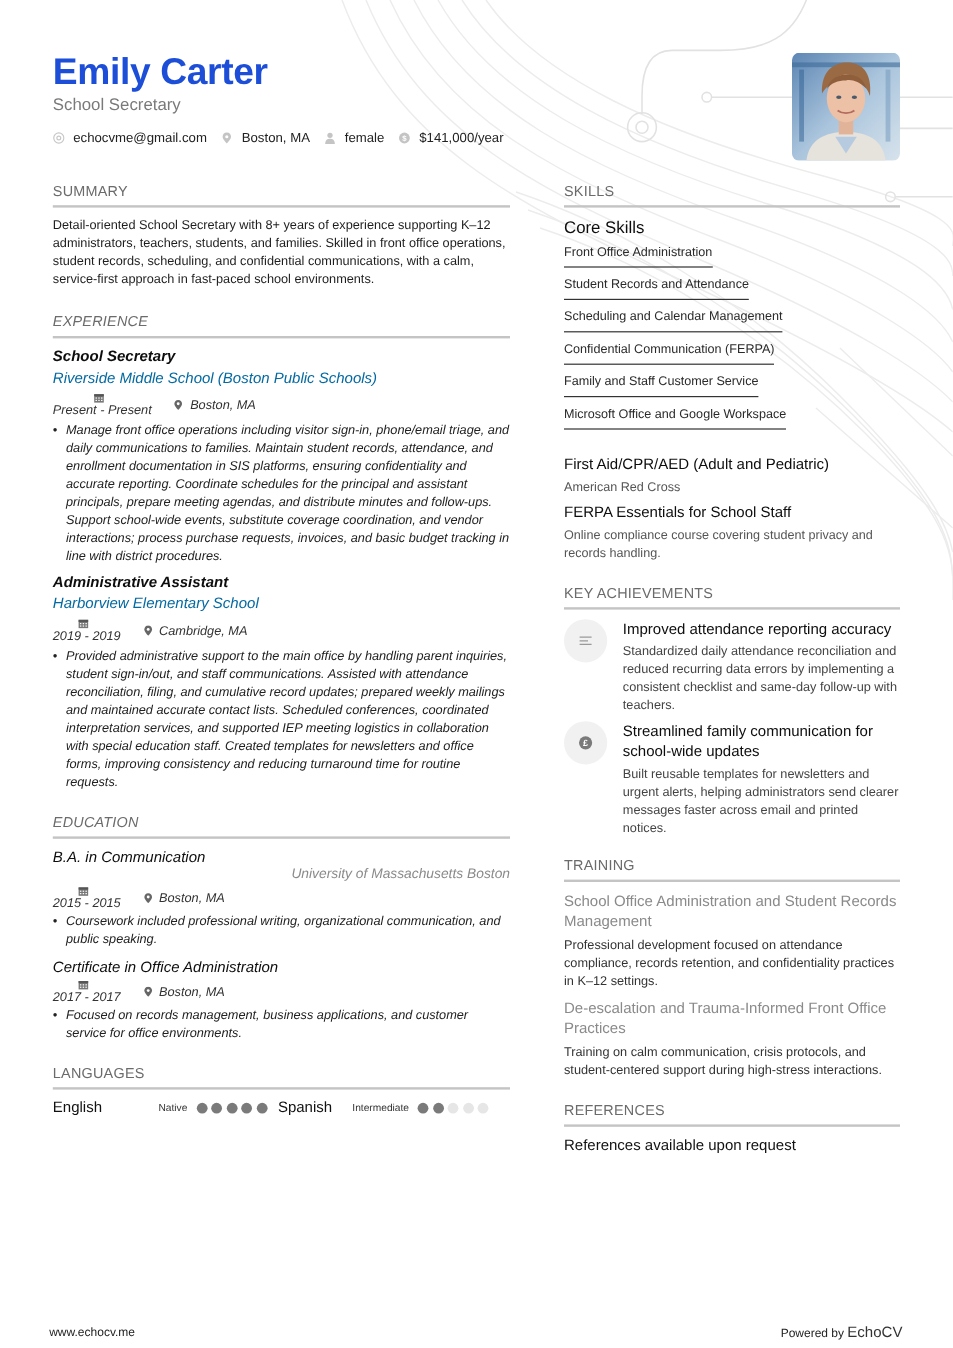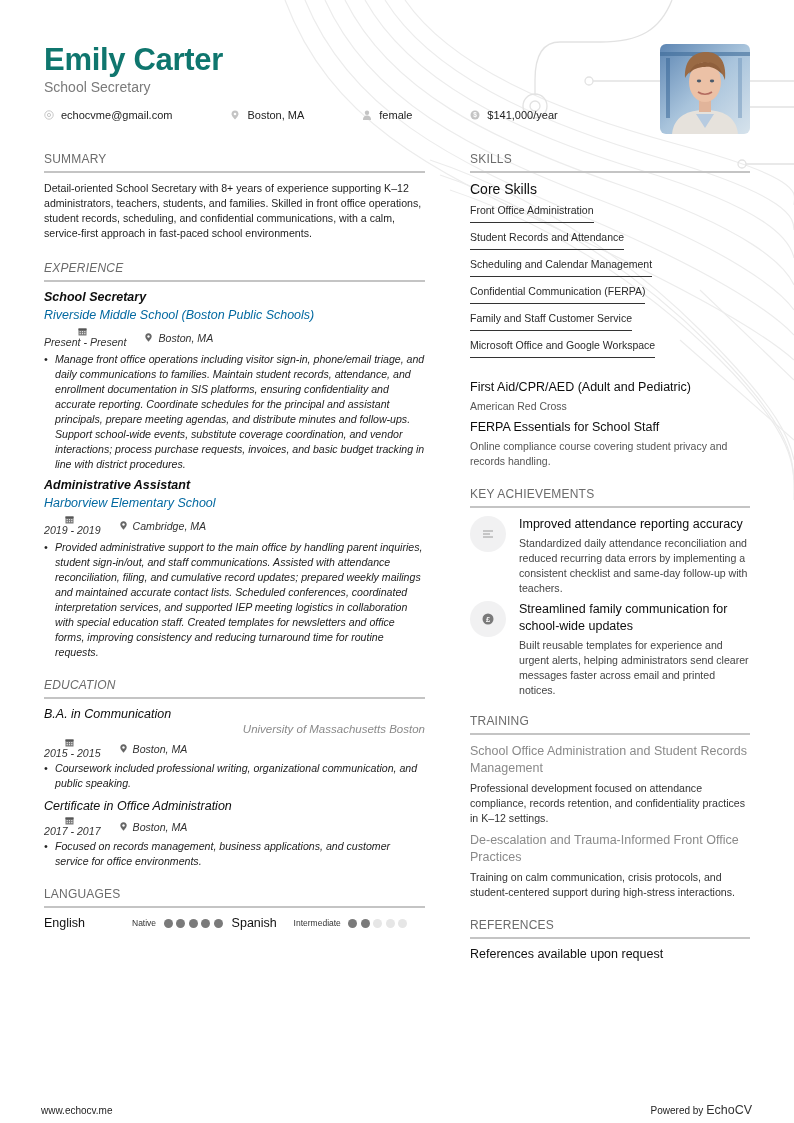--- a/index.html
+++ b/index.html
@@ -3,23 +3,23 @@
 <meta charset="utf-8">
 <style>
   * { box-sizing: border-box; margin: 0; padding: 0; }
   html, body { width: 794px; height: 1123px; background: #ffffff; }
   body { position: relative; overflow: hidden; font-family: "Liberation Sans", "DejaVu Sans", sans-serif; color: #1a1a1a; }
 
   .bg-deco { position: absolute; left: 0; top: 0; width: 794px; height: 1123px; pointer-events: none; z-index: 0; }
 
   .page { position: relative; z-index: 1; }
 
-  .name { position: absolute; left: 44px; top: 42px; font-size: 31px; font-weight: bold; color: #0f766e; letter-spacing: -0.3px; }
+  .name { position: absolute; left: 44px; top: 42px; font-size: 31px; font-weight: bold; color: #1d4ed8; letter-spacing: -0.3px; }
   .title { position: absolute; left: 44px; top: 79px; font-size: 14px; color: #7a7a7a; }
-  .contacts { position: absolute; left: 44px; top: 109px; display: flex; align-items: center; font-size: 11px; color: #222; gap: 46px; }
+  .contacts { position: absolute; left: 44px; top: 109px; display: flex; align-items: center; font-size: 11px; color: #222; }
   .contact-item { display: flex; align-items: center; margin-right: 12px; }
   .contact-item svg { width: 10px; height: 10px; margin-right: 7px; }
 
   .photo { position: absolute; left: 660px; top: 44px; width: 90px; height: 90px; border-radius: 6px; overflow: hidden; }
 
   .col-left { position: absolute; left: 44px; top: 152px; width: 381px; }
   .col-right { position: absolute; left: 470px; top: 152px; width: 280px; }
 
   .sec-head { font-size: 12px; color: #6b6b6b; letter-spacing: 0.2px; padding-bottom: 5px; border-bottom: 2px solid #c4c4c4; margin-bottom: 8px; text-transform: uppercase; }
 
@@ -366,21 +366,21 @@
       </div>
       <div class="ach">
         <div class="ach-icon">
           <svg width="12" height="12" viewBox="0 0 12 12">
               <circle cx="6" cy="6" r="5.5" fill="#7a7a7a"></circle>
               <text x="6" y="8.6" font-size="7.5" text-anchor="middle" fill="#fff" font-family="Liberation Sans, sans-serif" font-weight="bold">£</text>
             </svg>
         </div>
         <div>
           <div class="ach-title">Streamlined family communication for school-wide updates</div>
-          <div class="ach-desc">Built reusable templates for experience and urgent alerts, helping administrators send clearer messages faster across email and printed notices.</div>
+          <div class="ach-desc">Built reusable templates for newsletters and urgent alerts, helping administrators send clearer messages faster across email and printed notices.</div>
         </div>
       </div>
     </section>
 
     <section style="margin-bottom:18px;">
       <div class="sec-head">TRAINING</div>
       <div>
         <div class="train-title">School Office Administration and Student Records Management</div>
         <div class="train-desc">Professional development focused on attendance compliance, records retention, and confidentiality practices in K–12 settings.</div>
       </div>

